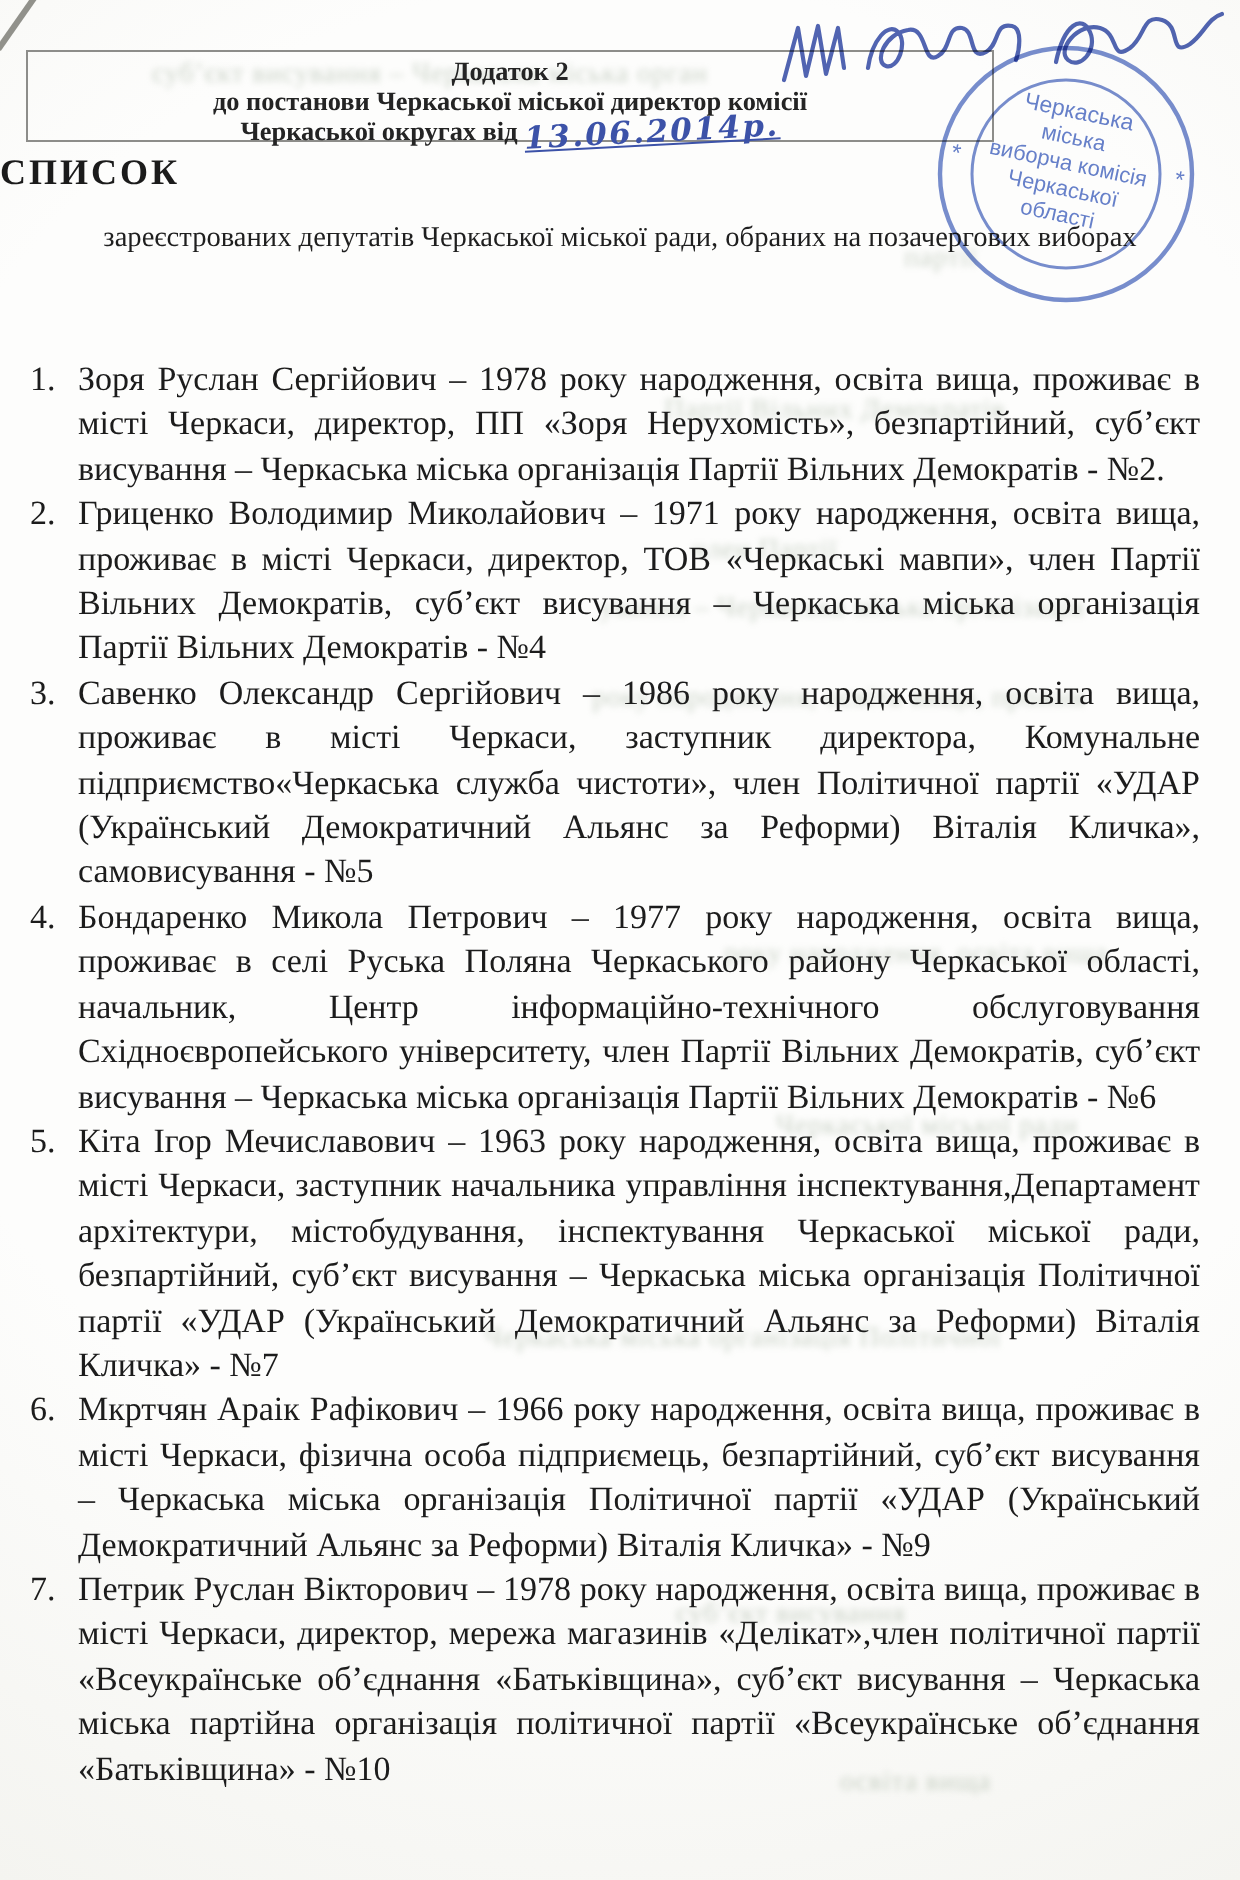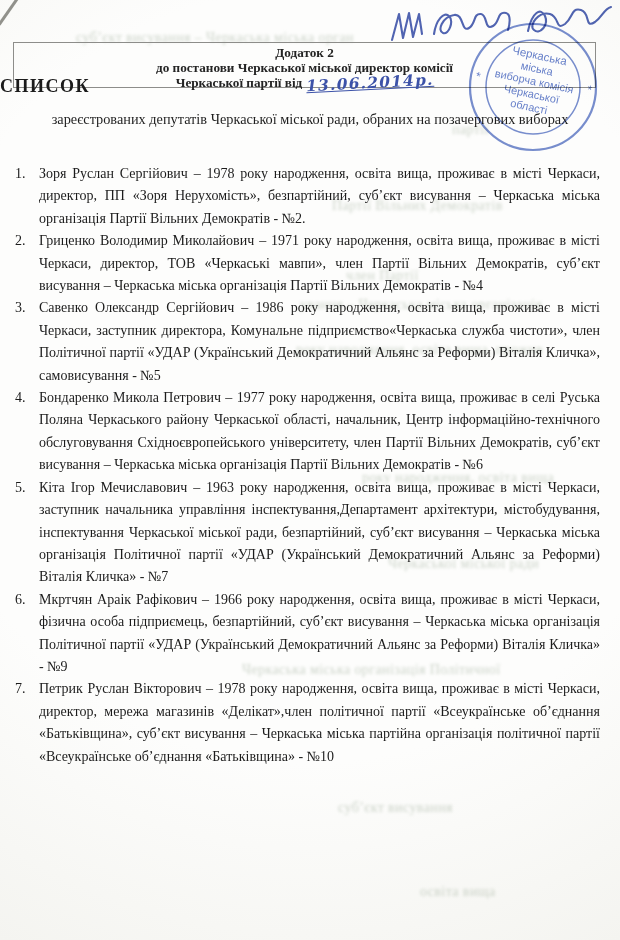--- a/index.html
+++ b/index.html
@@ -22,44 +22,44 @@
     letter-spacing:.4px;
   }
   .g0{top:30px;left:76px;} .g1{top:122px;left:452px;}
   .g2{top:198px;left:332px;} .g3{top:268px;left:346px;}
   .g4{top:297px;left:300px;} .g5{top:342px;left:296px;}
   .g6{top:470px;left:362px;} .g7{top:556px;left:388px;}
   .g8{top:662px;left:242px;} .g9{top:800px;left:338px;}
   .g10{top:884px;left:420px;}
 
   .appendix-box{
-    position:absolute;z-index:2;left:13px;top:25px;width:583px;height:46px;
+    position:absolute;z-index:2;left:13px;top:25px;width:484px;height:46px;
     border:1px solid #8d8d8a;text-align:center;
     font-weight:bold;font-size:13.2px;line-height:15px;padding-top:2px;
-    box-sizing:border-box;color:#242424;margin-top:17px;
+    box-sizing:border-box;color:#242424;
   }
   .hand{
     display:inline-block;font-family:"DejaVu Serif", serif;
     font-style:italic;font-weight:bold;color:#3c52a8;
     font-size:15.5px;letter-spacing:1.2px;
     transform:rotate(-3deg) translateY(1px);
     border-bottom:1.5px solid #3c52a8;line-height:13px;
   }
   .doc-title{
     position:absolute;z-index:2;top:76px;left:0;width:100%;margin:0;
     text-align:left;font-size:18px;font-weight:bold;letter-spacing:1.5px;
     color:#1b1b1b;
   }
   .subtitle{
     position:absolute;z-index:2;top:110px;left:10px;width:600px;
     text-align:center;font-size:14.3px;line-height:19px;color:#1f1f1f;
   }
   .list{
-    position:absolute;z-index:2;top:163px;left:15px;width:585px;
-    font-size:14px;line-height:22.4px;text-align:justify;color:#1c1c1c;
+    position:absolute;z-index:2;top:179px;left:15px;width:585px;
+    font-size:17px;line-height:22.4px;text-align:justify;color:#1c1c1c;
   }
   .item{margin:0;padding-left:24px;text-indent:-24px;}
   .num{display:inline-block;width:24px;text-indent:0;}
   .stamp{
     position:absolute;z-index:3;left:447px;top:14px;
     mix-blend-mode:multiply;opacity:.95;
   }
   .stamp text{
     font-family:"Liberation Sans", sans-serif;
     fill:#5f7ac9;
@@ -93,21 +93,21 @@
       <path d="M14,40 L21,14 L25,38 L31,13 L35,37 L41,14 L44,34"></path>
       <path d="M56,34 C58,20 66,11 71,16 C76,21 71,35 65,33 C59,31 64,17 76,15 C86,13 83,33 91,28 C98,24 95,13 103,14 C110,15 106,31 115,26 C122,22 119,11 128,13 C133,14 132,24 130,30"></path>
       <path d="M150,31 C154,12 163,7 167,16 C171,25 162,35 156,30 C150,25 161,11 172,14 C182,17 177,31 187,24 C195,18 193,7 203,10 C213,13 206,29 217,22 C224,17 226,9 233,7"></path>
     </g>
   </svg>
 
   <div class="appendix-box">
     <div>Додаток 2</div>
     <div>до постанови Черкаської міської директор комісії</div>
     <div>
-      <span>Черкаської партії від</span>
+      <span>Черкаської округах від</span>
       <span class="hand">13.06.2014р.</span>
     </div>
   </div>
 
   <svg class="stamp" width="172" height="146" viewBox="0 0 172 146">
     <circle cx="86" cy="73" r="63" fill="none" stroke="#7188cd" stroke-width="2.2"></circle>
     <circle cx="86" cy="73" r="47" fill="none" stroke="#7188cd" stroke-width="1.5"></circle>
     <g transform="rotate(12 86 73)" text-anchor="middle">
       <text x="86" y="45" font-size="11.5">Черкаська</text>
       <text x="86" y="58" font-size="11">міська</text>

